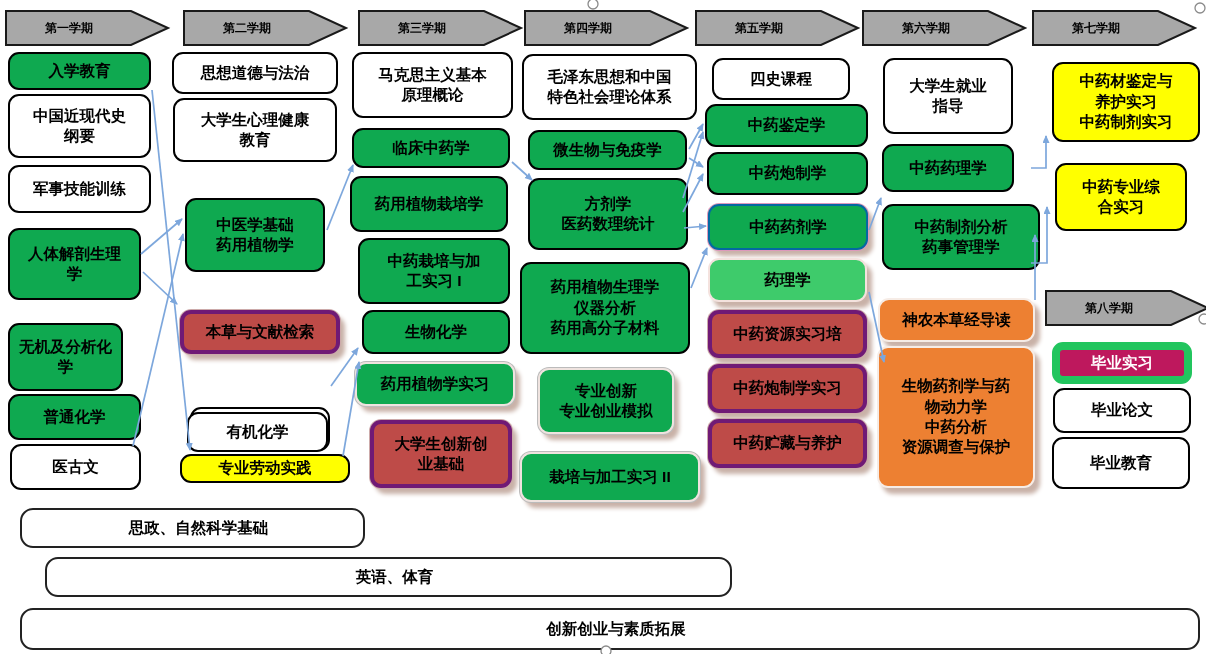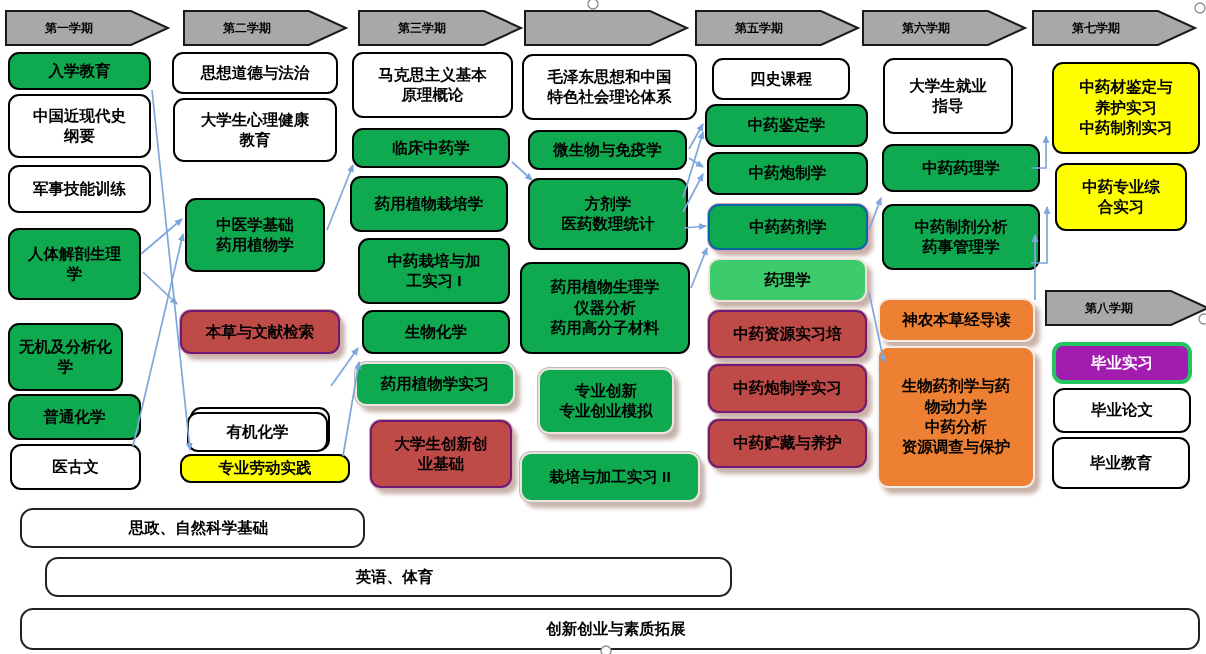--- a/index.html
+++ b/index.html
@@ -22,24 +22,24 @@
     line-height:1.32;
     font-size:15.5px;
     padding:1px 3px;
     box-sizing:border-box;
     background:#fff;
   }
   .t-white{background:#ffffff;}
   .t-green{background:#0FA950;}
   .t-greenshadow{background:#0FA950;border:2px solid #efe3df;box-shadow:0 0 0 1px #bbb,5px 6px 4px #c9b2a8;}
   .t-lightgreen{background:#3ECB6B;border:2px solid #f4e2de;box-shadow:5px 6px 4px #c9b2a8;}
-  .t-red{background:#BE4B48;border:2px solid #701a75;box-shadow:0 0 0 1px #caa,5px 6px 4px #c9b2a8;}
+  .t-red{background:#BE4B48;border:4px solid #701a75;box-shadow:0 0 0 1px #caa,5px 6px 4px #c9b2a8;}
   .t-yellow{background:#FFFF00;}
   .t-orange{background:#ED8032;border:2px solid #f6ece6;box-shadow:5px 6px 4px #c9b2a8;}
-  .t-navy{background:#a21caf;border:4px solid #22c55e;color:#fff;}
+  .t-navy{background:#be185d;border:8px solid #22c55e;color:#fff;}
   .t-greenpink{background:#0FA950;border:2px solid #0369a1;box-shadow:0 0 0 1px #d9b,5px 6px 4px #c9b2a8;}
   .band{
     position:absolute;
     display:flex;align-items:center;justify-content:center;
     border:2px solid #222;
     border-radius:13px;
     background:#fff;
     font-size:15.5px;
     box-sizing:border-box;
     padding-left:12px;
@@ -78,20 +78,21 @@
       <div class="sem" style="left: 358px; top: 10px;">
         <svg width="166" height="36" viewBox="0 0 166 36">
           <polygon points="1,1 126,1 163,18 126,35 1,35" fill="#A8A8A8" stroke="#1a1a1a" stroke-width="2"></polygon>
         </svg>
         <span class="sem-label">第三学期</span>
       </div>
       <div class="sem" style="left: 524px; top: 10px;">
         <svg width="166" height="36" viewBox="0 0 166 36">
           <polygon points="1,1 126,1 163,18 126,35 1,35" fill="#A8A8A8" stroke="#1a1a1a" stroke-width="2"></polygon>
         </svg>
+        <span class="sem-label">第四学期</span>
       </div>
       <div class="sem" style="left: 695px; top: 10px;">
         <svg width="166" height="36" viewBox="0 0 166 36">
           <polygon points="1,1 126,1 163,18 126,35 1,35" fill="#A8A8A8" stroke="#1a1a1a" stroke-width="2"></polygon>
         </svg>
         <span class="sem-label">第五学期</span>
       </div>
       <div class="sem" style="left: 862px; top: 10px;">
         <svg width="166" height="36" viewBox="0 0 166 36">
           <polygon points="1,1 126,1 163,18 126,35 1,35" fill="#A8A8A8" stroke="#1a1a1a" stroke-width="2"></polygon>
@@ -155,29 +156,29 @@
       <div class="box t-white" style="left: 712px; top: 58px; width: 138px; height: 42px;">四史课程</div>
       <div class="box t-green" style="left: 705px; top: 104px; width: 163px; height: 43px;">中药鉴定学</div>
       <div class="box t-green" style="left: 707px; top: 152px; width: 161px; height: 43px;">中药炮制学</div>
       <div class="box t-greenpink" style="left: 708px; top: 204px; width: 160px; height: 46px;">中药药剂学</div>
       <div class="box t-lightgreen" style="left: 708px; top: 258px; width: 159px; height: 44px;">药理学</div>
       <div class="box t-red" style="left: 708px; top: 310px; width: 159px; height: 48px;">中药资源实习培</div>
       <div class="box t-red" style="left: 708px; top: 364px; width: 159px; height: 49px;">中药炮制学实习</div>
       <div class="box t-red" style="left: 708px; top: 419px; width: 159px; height: 49px;">中药贮藏与养护</div>
       <div class="box t-white" style="left: 883px; top: 58px; width: 130px; height: 76px;">大学生就业
 指导</div>
-      <div class="box t-green" style="left: 882px; top: 144px; width: 158px; height: 48px;">中药药理学</div>
+      <div class="box t-green" style="left: 882px; top: 144px; width: 132px; height: 48px;">中药药理学</div>
       <div class="box t-green" style="left: 882px; top: 204px; width: 158px; height: 66px;">中药制剂分析
 药事管理学</div>
       <div class="box t-orange" style="left: 878px; top: 298px; width: 157px; height: 44px;">神农本草经导读</div>
       <div class="box t-orange" style="left: 877px; top: 346px; width: 158px; height: 142px;">生物药剂学与药
 物动力学
 中药分析
 资源调查与保护</div>
-      <div class="box t-yellow" style="left: 1052px; top: 62px; width: 148px; height: 92px;">中药材鉴定与
+      <div class="box t-yellow" style="left: 1052px; top: 62px; width: 148px; height: 80px;">中药材鉴定与
 养护实习
 中药制剂实习</div>
       <div class="box t-yellow" style="left: 1055px; top: 163px; width: 132px; height: 68px;">中药专业综
 合实习</div>
       <div class="box t-navy" style="left: 1052px; top: 342px; width: 140px; height: 42px;">毕业实习</div>
       <div class="box t-white" style="left: 1053px; top: 388px; width: 138px; height: 45px;">毕业论文</div>
       <div class="box t-white" style="left: 1052px; top: 437px; width: 138px; height: 52px;">毕业教育</div>
     </div>
   <svg id="arrow-layer" width="1206" height="654">
     <defs>

